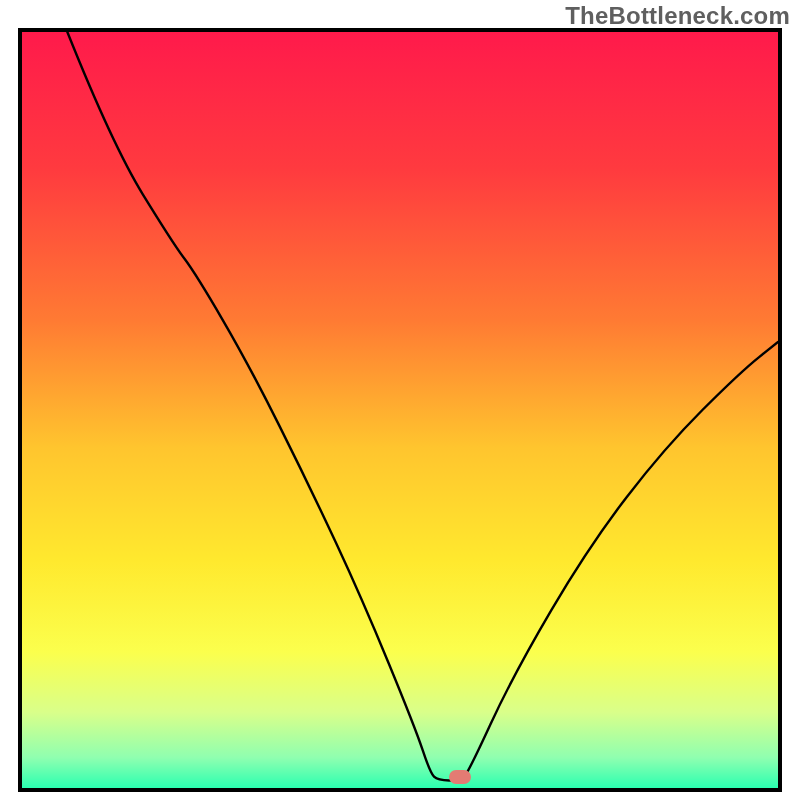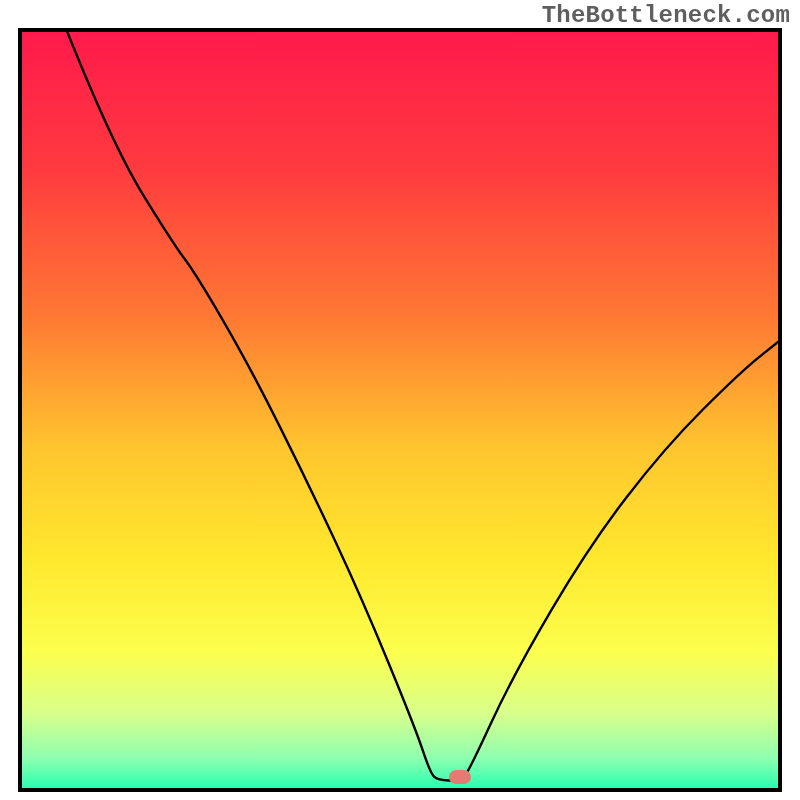--- a/index.html
+++ b/index.html
@@ -7,21 +7,21 @@
   .frame {
     position: relative;
     width: 800px;
     height: 800px;
     background: #fff;
   }
   .watermark {
     position: absolute;
     top: 2px;
     right: 10px;
-    font-family: Liberation Mono, monospace;
+    font-family: Liberation Sans, sans-serif;
     font-size: 24px;
     font-weight: 600;
     color: #5f5f5f;
     letter-spacing: 0.2px;
   }
   .plot-area {
     position: absolute;
     left: 18px;
     top: 28px;
     width: 764px;

